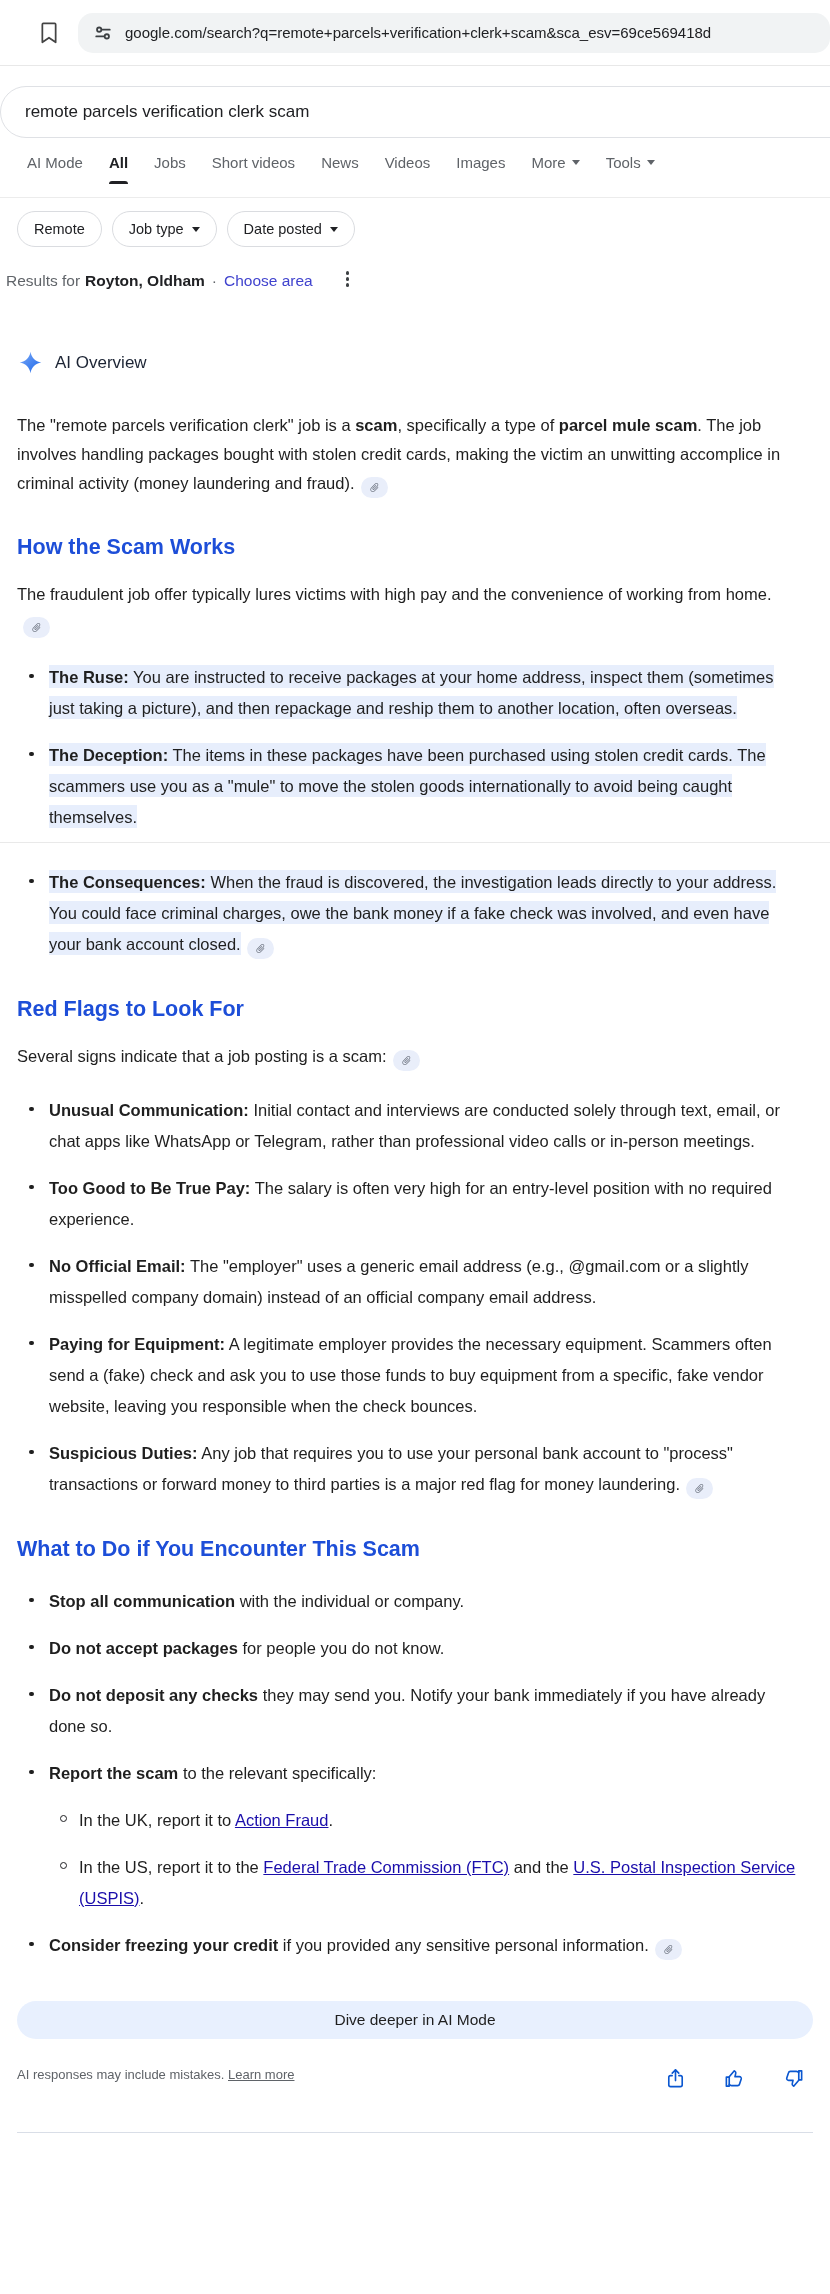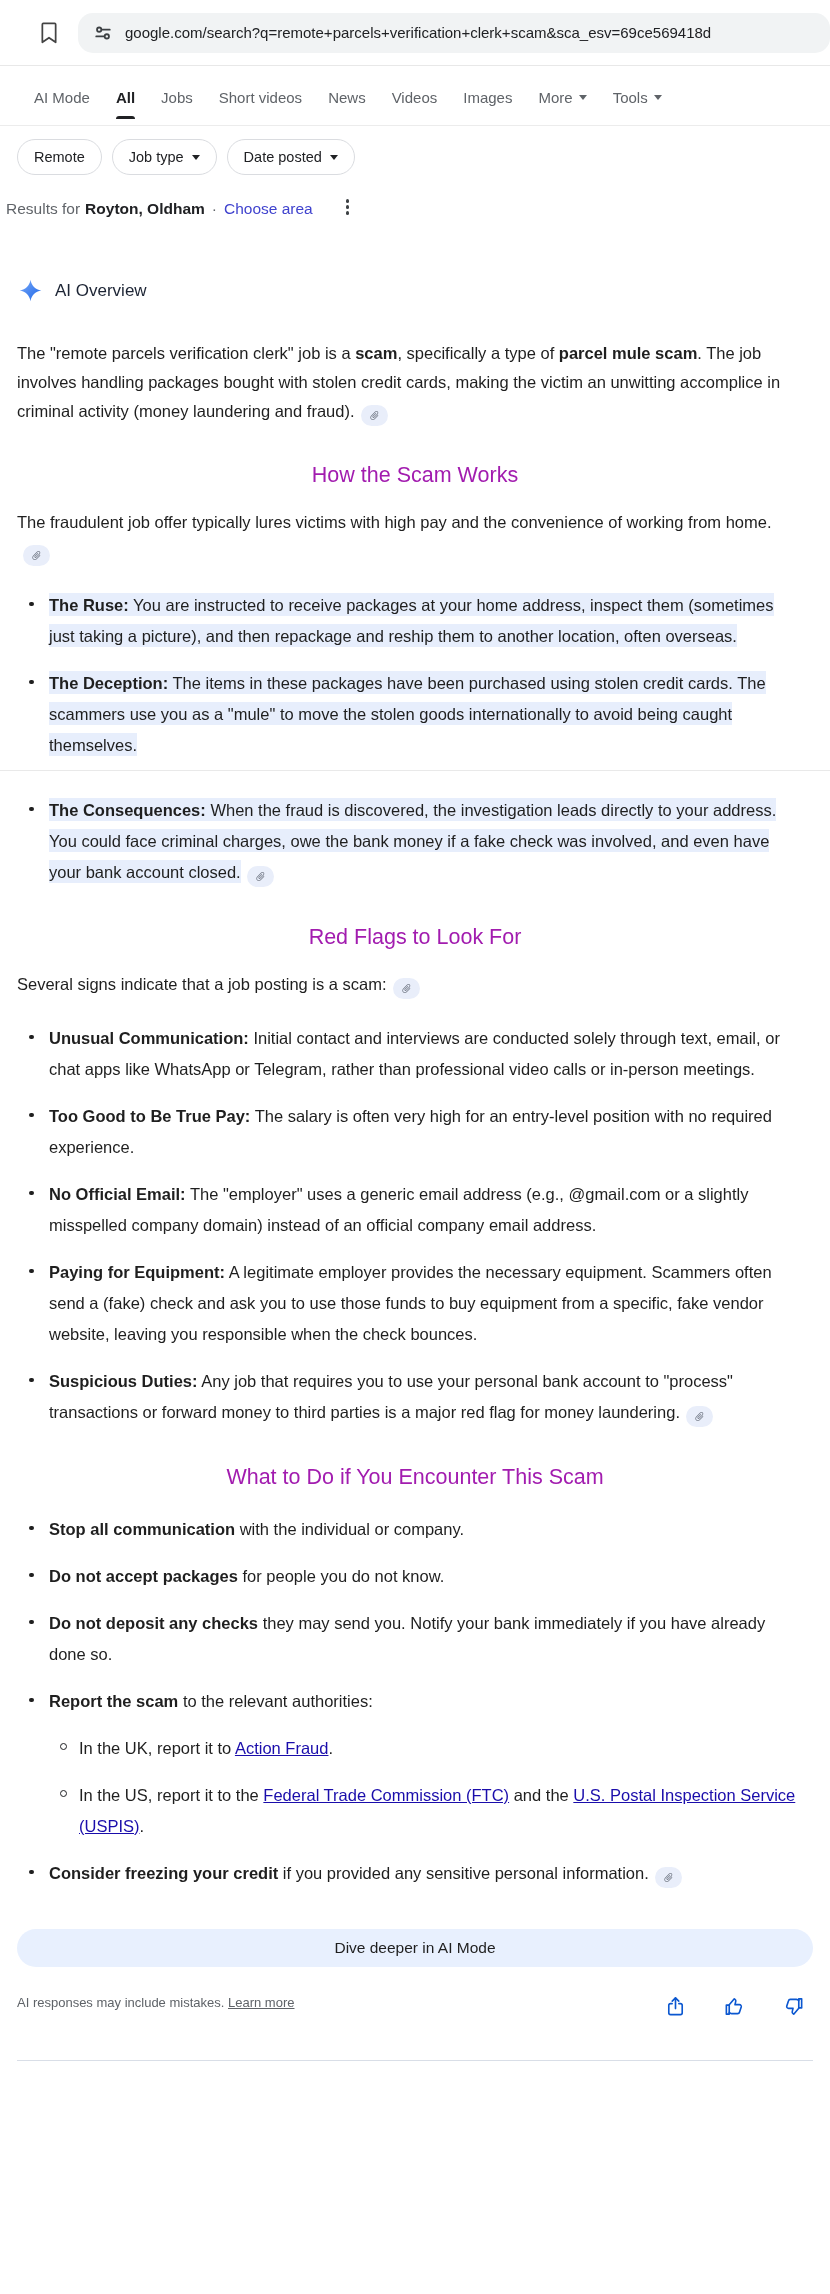--- a/index.html
+++ b/index.html
@@ -12,21 +12,21 @@
   .bm-icon { display:inline-flex; margin-right:18px; }
   .url-pill { background:#f1f3f4; border-radius:15px; height:40px; width:900px; display:flex; align-items:center; padding:0 16px; gap:13px; }
   .url-text { font-size:15px; color:#202124; white-space:nowrap; overflow:hidden; }
 
   
   .search-wrap { padding-top:20px; }
   .search-box { width:862px; height:52px; border:1px solid #dfe1e5; border-radius:27px; display:flex; align-items:center; background:#fff; }
   .search-box input { border:none; outline:none; background:transparent; font-family:"Liberation Sans",sans-serif; font-size:17px; color:#202124; width:760px; padding-left:24px; }
 
   
-  .tabs { margin-top:16px; display:flex; align-items:center; gap:26px; padding:0 0 0 34px; border-bottom:1px solid #ececec; height:44px; }
+  .tabs { margin-top:16px; display:flex; align-items:flex-start; gap:26px; padding:0 0 0 27px; border-bottom:1px solid #ececec; height:44px; }
   .tab { font-size:15px; color:#5f6368; padding-bottom:13px; position:relative; white-space:nowrap; cursor:pointer; display:inline-flex; align-items:center; gap:6px; }
   .tab.active { color:#202124; font-weight:700; }
   .tab.active::after { content:""; position:absolute; left:0; right:0; bottom:0; height:3px; background:#202124; border-radius:3px 3px 0 0; }
   .arr { width:0; height:0; border-left:4px solid transparent; border-right:4px solid transparent; border-top:5px solid #5f6368; display:inline-block; }
   .arr.dark { border-top-color:#202124; }
 
   
   .chips { display:flex; gap:10px; padding:13px 0 0 17px; }
   .chip { display:inline-flex; align-items:center; gap:8px; height:36px; padding:0 16px; border:1px solid #dadce0; border-radius:18px; background:#fff; font-family:"Liberation Sans",sans-serif; font-size:14.5px; color:#202124; cursor:pointer; }
 
@@ -36,21 +36,21 @@
   .sep { margin:0 7px; }
   .choose { color:#4043ce; text-decoration:none; cursor:pointer; }
   .kebab { display:inline-flex; flex-direction:column; gap:2.5px; margin-left:30px; cursor:pointer; padding:3px; }
   .kebab i { width:3.5px; height:3.5px; border-radius:50%; background:#3c4043; }
 
   
   .aio { padding:0 17px; }
   .aio-head { margin-top:60px; display:flex; align-items:center; gap:11px; font-size:17px; font-weight:500; color:#1c2434; }
   .body { margin-top:34px; font-size:16.5px; line-height:29px; color:#1f1f1f; max-width:778px; }
   .body b, .blist b { font-weight:700; }
-  h2 { font-size:21.5px; font-weight:400; color:#a21caf; margin:37px 0 0;text-align:center; }
+  h2 { font-size:21.5px; font-weight:700; color:#1d4ed8; margin:37px 0 0; }
   .after-h2 { margin-top:20px; }
 
   .chip-link { display:inline-flex; align-items:center; justify-content:center; width:27px; height:21px; background:#e9eefa; border-radius:11px; margin-left:6px; vertical-align:-4px; cursor:pointer; }
 
   .blist { list-style:none; margin-top:24px; max-width:782px; }
   .blist li { position:relative; padding-left:32px; font-size:16.5px; line-height:31px; margin-bottom:16px; }
   .blist li:last-child { margin-bottom:0; }
   .blist > li::before { content:""; position:absolute; left:12px; top:12px; width:4.5px; height:4.5px; border-radius:50%; background:#1f1f1f; }
   .hlt { background:#e7eefc; padding:2.5px 0; -webkit-box-decoration-break:clone; box-decoration-break:clone; }
   .full-divider { height:1px; background:#e9e9e9; margin:9px -17px 0; }
@@ -88,20 +88,25 @@
           <circle cx="4.6" cy="5" r="1.9"></circle>
             <line x1="7.2" y1="5" x2="14" y2="5"></line>
           <line x1="2" y1="11" x2="8.8" y2="11"></line>
             <circle cx="11.4" cy="11" r="1.9"></circle>
         </svg>
       </span>
       <span class="url-text">google.com/search?q=remote+parcels+verification+clerk+scam&amp;sca_esv=69ce569418d</span>
     </div>
   </header>
 
+  <div class="search-wrap">
+    <div class="search-box">
+      <input type="text" readonly="" value="remote parcels verification clerk scam" style="">
+    </div>
+  </div>
 
   <nav class="tabs">
     <span class="tab">AI Mode</span>
     <span class="tab active">All</span>
     <span class="tab">Jobs</span>
     <span class="tab">Short videos</span>
     <span class="tab">News</span>
     <span class="tab">Videos</span>
     <span class="tab">Images</span>
     <span class="tab">
@@ -200,21 +205,21 @@
               <path fill="#69707d" transform="rotate(45 12 12)" d="M16.5 6v11.5c0 2.21-1.79 4-4 4s-4-1.79-4-4V5c0-1.38 1.12-2.5 2.5-2.5s2.5 1.12 2.5 2.5v10.5c0 .55-.45 1-1 1s-1-.45-1-1V6H10v9.5c0 1.38 1.12 2.5 2.5 2.5s2.5-1.12 2.5-2.5V5c0-2.21-1.79-4-4-4S7 2.79 7 5v12.5c0 3.04 2.46 5.5 5.5 5.5s5.5-2.46 5.5-5.5V6h-1.5z"></path>
             </svg>
           </span></li>
     </ul>
 
     <h2>What to Do if You Encounter This Scam</h2>
     <ul class="blist">
       <li><b>Stop all communication</b><span> with the individual or company.</span></li>
       <li><b>Do not accept packages</b><span> for people you do not know.</span></li>
       <li><b>Do not deposit any checks</b><span> they may send you. Notify your bank immediately if you have already done so.</span></li>
-      <li><b>Report the scam</b><span> to the relevant authorities:</span>
+      <li><b>Report the scam</b><span> to the relevant specifically:</span>
         <ul class="sub">
           <li><span>In the UK, report it to </span><a class="inline-link">Action Fraud</a><span>.</span></li>
           <li><span>In the US, report it to the </span><a class="inline-link">Federal Trade Commission (FTC)</a><span> and the </span><a class="inline-link">U.S. Postal Inspection Service (USPIS)</a><span>.</span></li>
         </ul>
       </li>
       <li><b>Consider freezing your credit</b><span> if you provided any sensitive personal information.</span><span class="chip-link">
             <svg width="11" height="11" viewBox="0 0 24 24">
               <path fill="#69707d" transform="rotate(45 12 12)" d="M16.5 6v11.5c0 2.21-1.79 4-4 4s-4-1.79-4-4V5c0-1.38 1.12-2.5 2.5-2.5s2.5 1.12 2.5 2.5v10.5c0 .55-.45 1-1 1s-1-.45-1-1V6H10v9.5c0 1.38 1.12 2.5 2.5 2.5s2.5-1.12 2.5-2.5V5c0-2.21-1.79-4-4-4S7 2.79 7 5v12.5c0 3.04 2.46 5.5 5.5 5.5s5.5-2.46 5.5-5.5V6h-1.5z"></path>
             </svg>
           </span></li>

